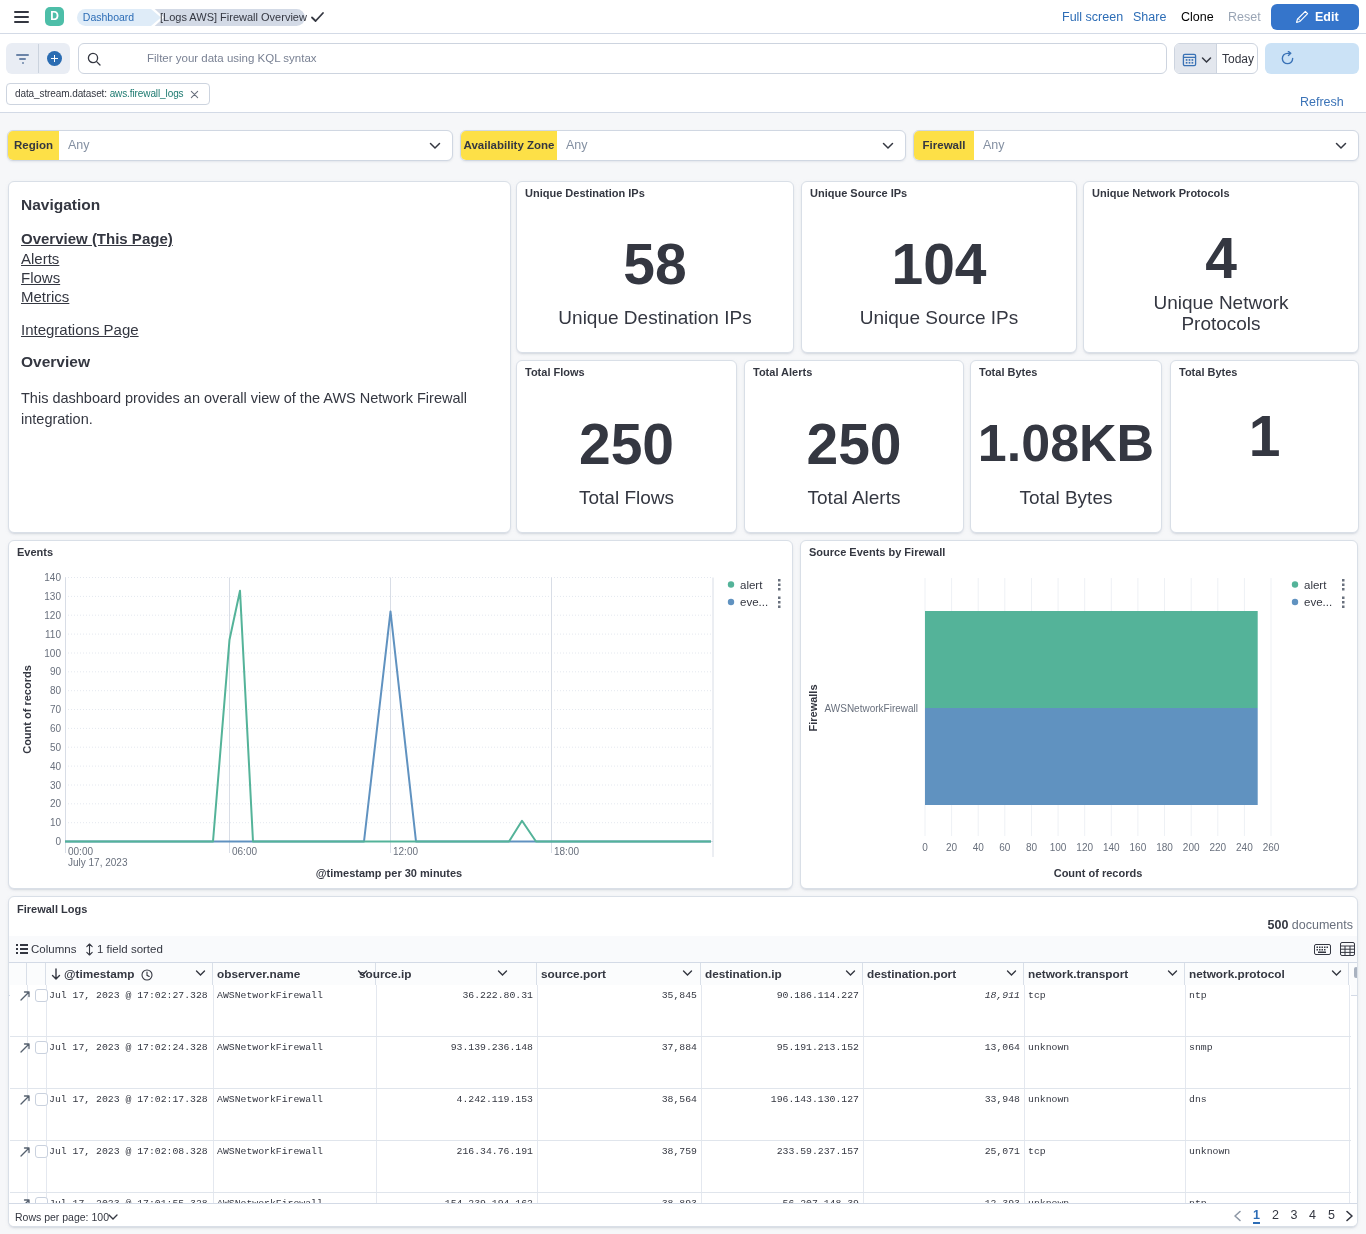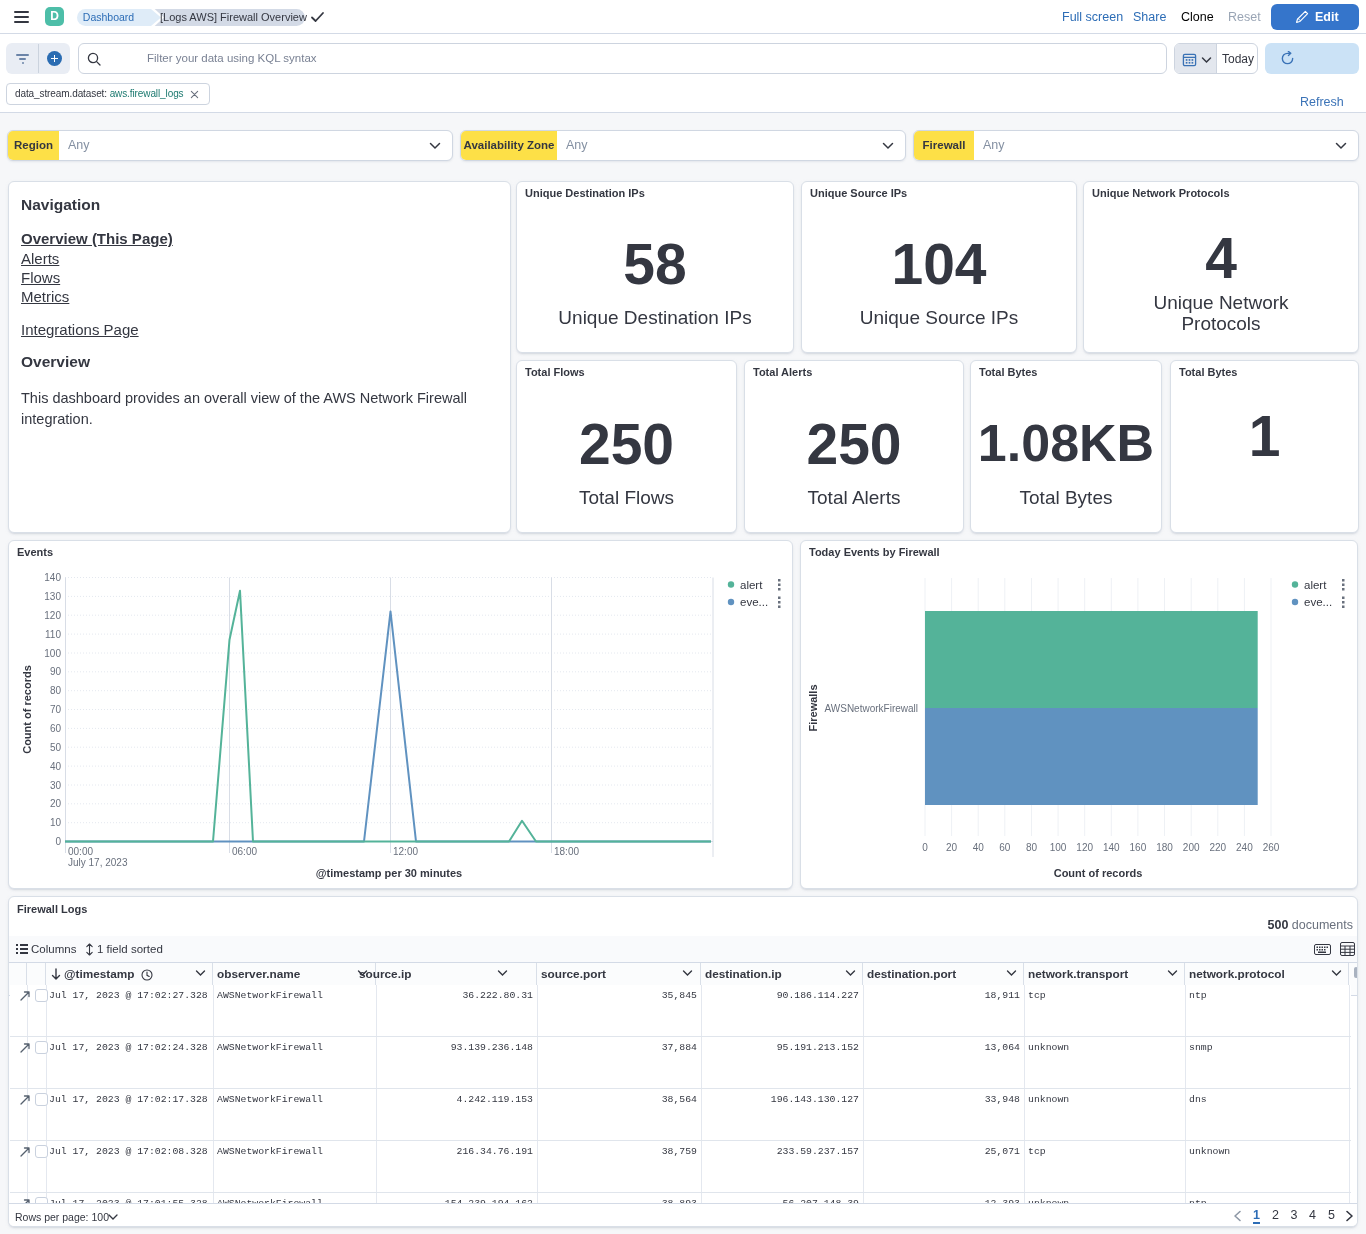--- a/index.html
+++ b/index.html
@@ -261,21 +261,21 @@
           <rect x="769" y="42.5" width="2.5" height="2.5"></rect>
           <rect x="769" y="47" width="2.5" height="2.5"></rect>
         <rect x="769" y="55.5" width="2.5" height="2.5"></rect>
           <rect x="769" y="60" width="2.5" height="2.5"></rect>
           <rect x="769" y="64.5" width="2.5" height="2.5"></rect>
       </g>
     </svg>
   </div>
 
   <div class="panel" style="left:800px;top:540px;width:558px;height:349px;">
-    <div class="ptitle">Today Events by Firewall</div>
+    <div class="ptitle">Source Events by Firewall</div>
     <svg class="abs" style="left:0;top:0;" width="556" height="347" viewBox="0 0 556 347">
       <g stroke="#EEF1F5" stroke-width="1">
         <line x1="124" y1="37" x2="124" y2="295"></line>
           <line x1="150.6" y1="37" x2="150.6" y2="295"></line>
         <line x1="177.2" y1="37" x2="177.2" y2="295"></line>
           <line x1="203.8" y1="37" x2="203.8" y2="295"></line>
         <line x1="230.5" y1="37" x2="230.5" y2="295"></line>
           <line x1="257.1" y1="37" x2="257.1" y2="295"></line>
         <line x1="283.7" y1="37" x2="283.7" y2="295"></line>
           <line x1="310.3" y1="37" x2="310.3" y2="295"></line>
@@ -425,21 +425,21 @@
           <div class="vline" style="left:1339px;"></div>
           <svg class="abs" style="left:9px;top:5px;" width="12" height="12" viewBox="0 0 12 12">
             <path d="M2 10 L10 2 M5.5 2 H10 V6.5" fill="none" stroke="#55606E" stroke-width="1.3" stroke-linecap="round" stroke-linejoin="round"></path>
           </svg>
           <div class="abs" style="left:25px;top:4px;width:13px;height:13px;border:1px solid #C9D1DE;border-radius:3px;background:#fff;"></div>
           <div class="cell" style="left:39px;">Jul 17, 2023 @ 17:02:27.328</div>
           <div class="cell" style="left:207px;">AWSNetworkFirewall</div>
           <div class="cell" style="left:369px;width:154px;text-align:right;">36.222.80.31</div>
           <div class="cell" style="left:530px;width:157px;text-align:right;">35,845</div>
           <div class="cell" style="left:694px;width:155px;text-align:right;">90.186.114.227</div>
-          <div class="cell" style="left:857px;width:153px;text-align:right;">18,911</div>
+          <div class="cell" style="left:857px;width:153px;text-align:right;font-style:italic;">18,911</div>
           <div class="cell" style="left:1018px;">tcp</div>
           <div class="cell" style="left:1179px;">ntp</div>
         </div>
       <div class="row" style="top:52px;">
           <div class="vline" style="left:17px;"></div>
           <div class="vline" style="left:35.5px;"></div>
           <div class="vline" style="left:203px;"></div>
           <div class="vline" style="left:365.5px;"></div>
           <div class="vline" style="left:526.5px;"></div>
           <div class="vline" style="left:690.5px;"></div>

